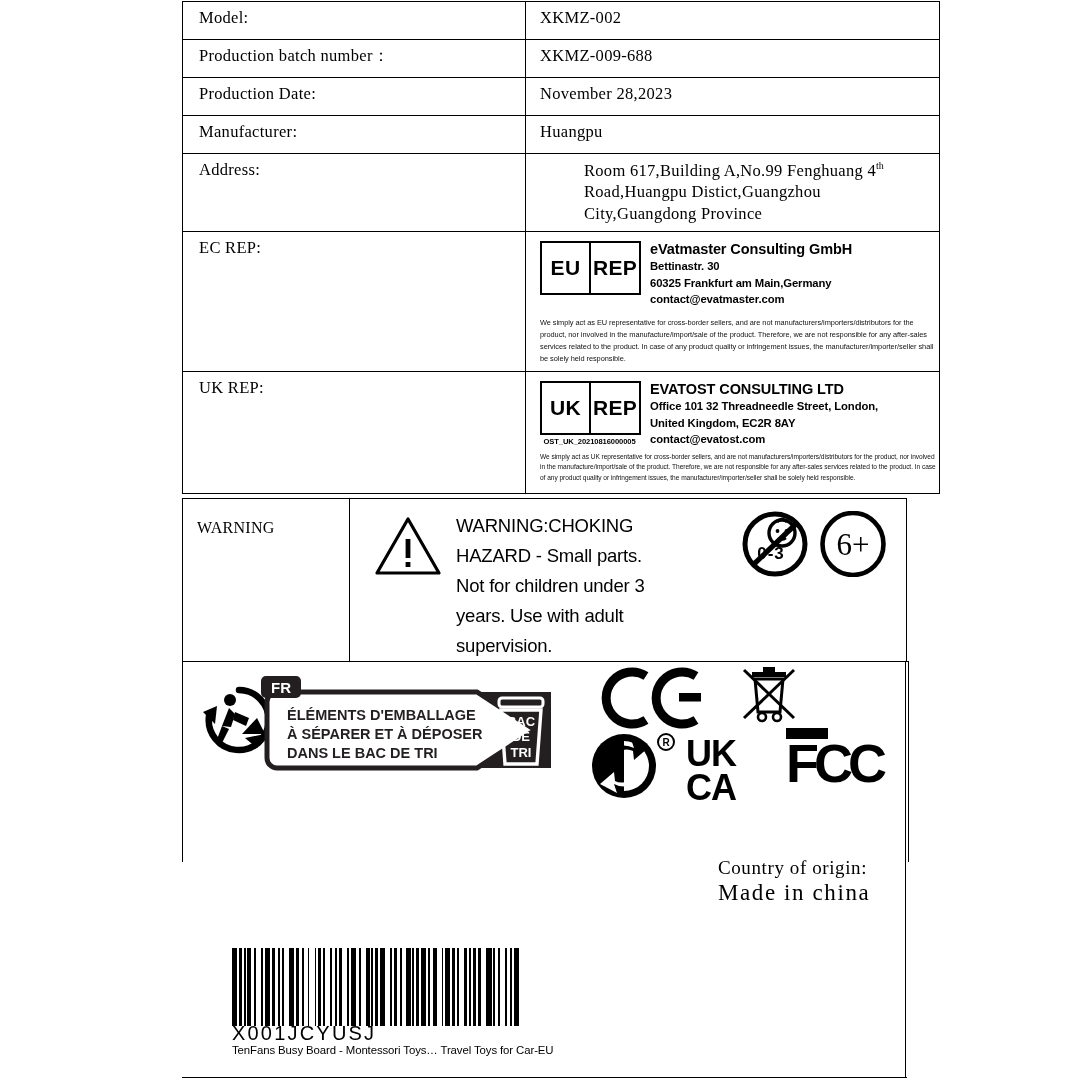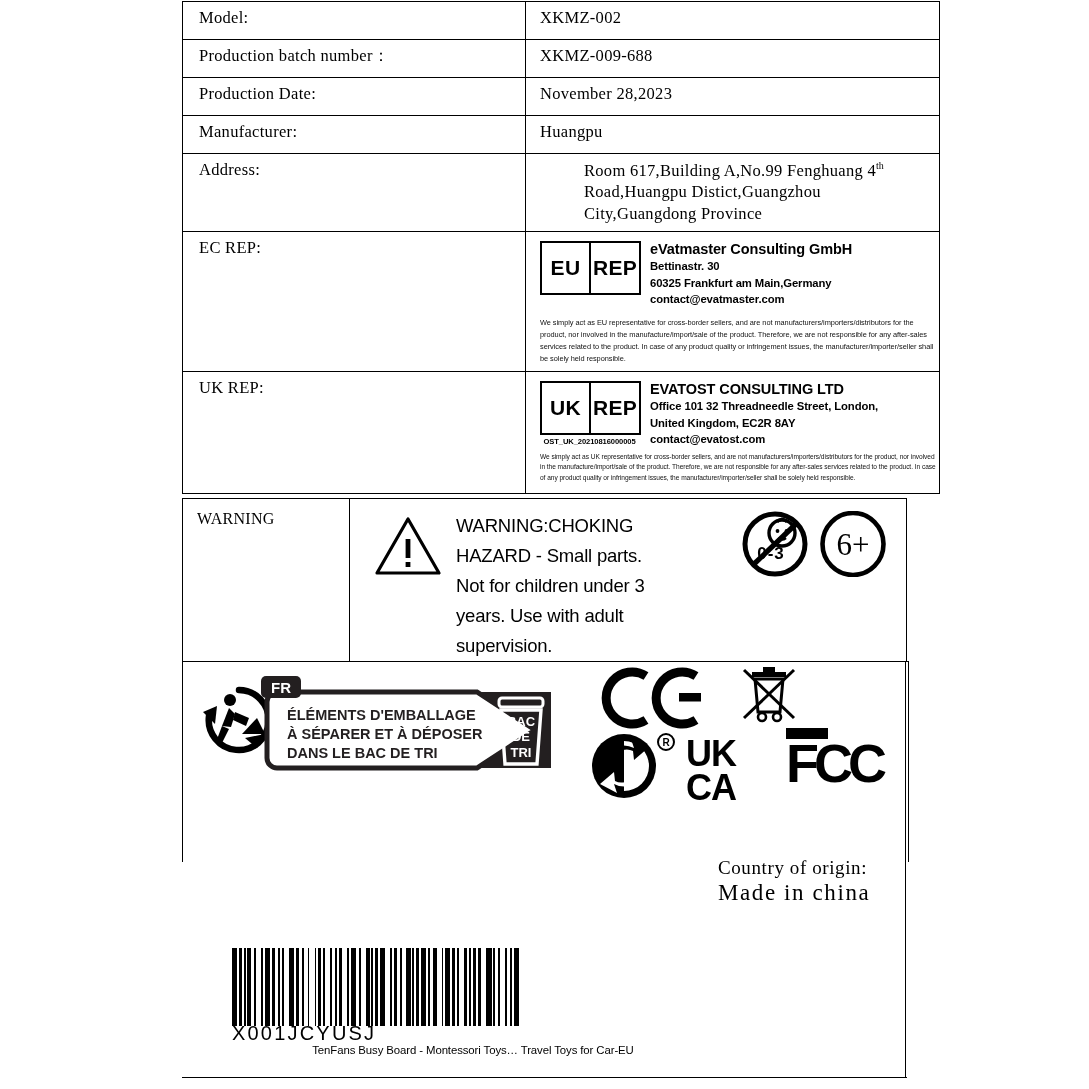--- a/index.html
+++ b/index.html
@@ -38,21 +38,21 @@
   .ost-code{font-family:"Liberation Sans",sans-serif;font-size:7.6px;font-weight:bold;
             letter-spacing:-.1px;margin-top:2px;width:99px;text-align:center;}
   .uk-left{display:flex;flex-direction:column;}
   .disclaimer{font-family:"Liberation Sans",sans-serif;font-size:7.4px;line-height:1.62;
               letter-spacing:-.05px;margin-top:10px;color:#111;}
   .disclaimer.uk{font-size:6.6px;line-height:1.58;margin-top:5px;}
 
   
   .warn-table{position:absolute;left:182px;top:498px;width:725px;border-collapse:collapse;table-layout:fixed;}
   .warn-table td{border:1.3px solid #000;vertical-align:top;}
-  .warn-label-cell{width:152px;padding:11px 0 0 14px;font-family:"Liberation Serif",serif;font-size:16px;letter-spacing:.3px;}
+  .warn-label-cell{width:152px;padding:20px 0 0 14px;font-family:"Liberation Serif",serif;font-size:16px;letter-spacing:.3px;}
   .warn-body-cell{padding:0;height:162px;position:relative;}
   .warn-inner{display:flex;align-items:flex-start;height:100%;}
   .warn-tri{flex:0 0 auto;padding:16px 0 0 24px;}
   .warn-text{font-family:"Liberation Sans",sans-serif;font-size:18.5px;line-height:1.62;
              padding:12px 0 0 14px;letter-spacing:-.2px;max-width:250px;}
   .age-icons{position:absolute;right:17px;top:12px;display:flex;align-items:flex-start;}
 
   
   .sym-frame{position:absolute;left:182px;top:661px;width:725px;height:200px;
              border-left:1.3px solid #000;border-right:1.3px solid #000;border-top:1.3px solid #000;}
@@ -69,21 +69,21 @@
   .right-rail{position:absolute;left:905px;top:661px;width:0;height:417px;border-left:1.3px solid #000;}
   .bottom-rail{position:absolute;left:182px;top:1077px;width:725px;height:0;border-top:1.3px solid #000;}
 
   
   .barcode-block{position:absolute;left:232px;top:948px;width:482px;}
   .bars{height:78px;display:flex;align-items:stretch;}
   .bars i{display:block;background:#000;height:100%;}
   .bc-num{font-family:"Liberation Sans",sans-serif;font-size:20px;letter-spacing:2.2px;
           text-align:left;margin-top:-4px;font-weight:400;}
   .bc-desc{font-family:"Liberation Sans",sans-serif;font-size:11.4px;letter-spacing:-.1px;
-           text-align:center;margin-top:-1px;}
+           text-align:left;margin-top:-1px;}
   .bc-foot{font-family:"Liberation Sans",sans-serif;font-size:21px;letter-spacing:1.6px;margin-top:1px;}
   .bc-foot .new{margin-right:34px;}
 </style>
 </head>
 <body>
 
 <div class="page">
 
   <table class="spec-table">
     <tbody>

